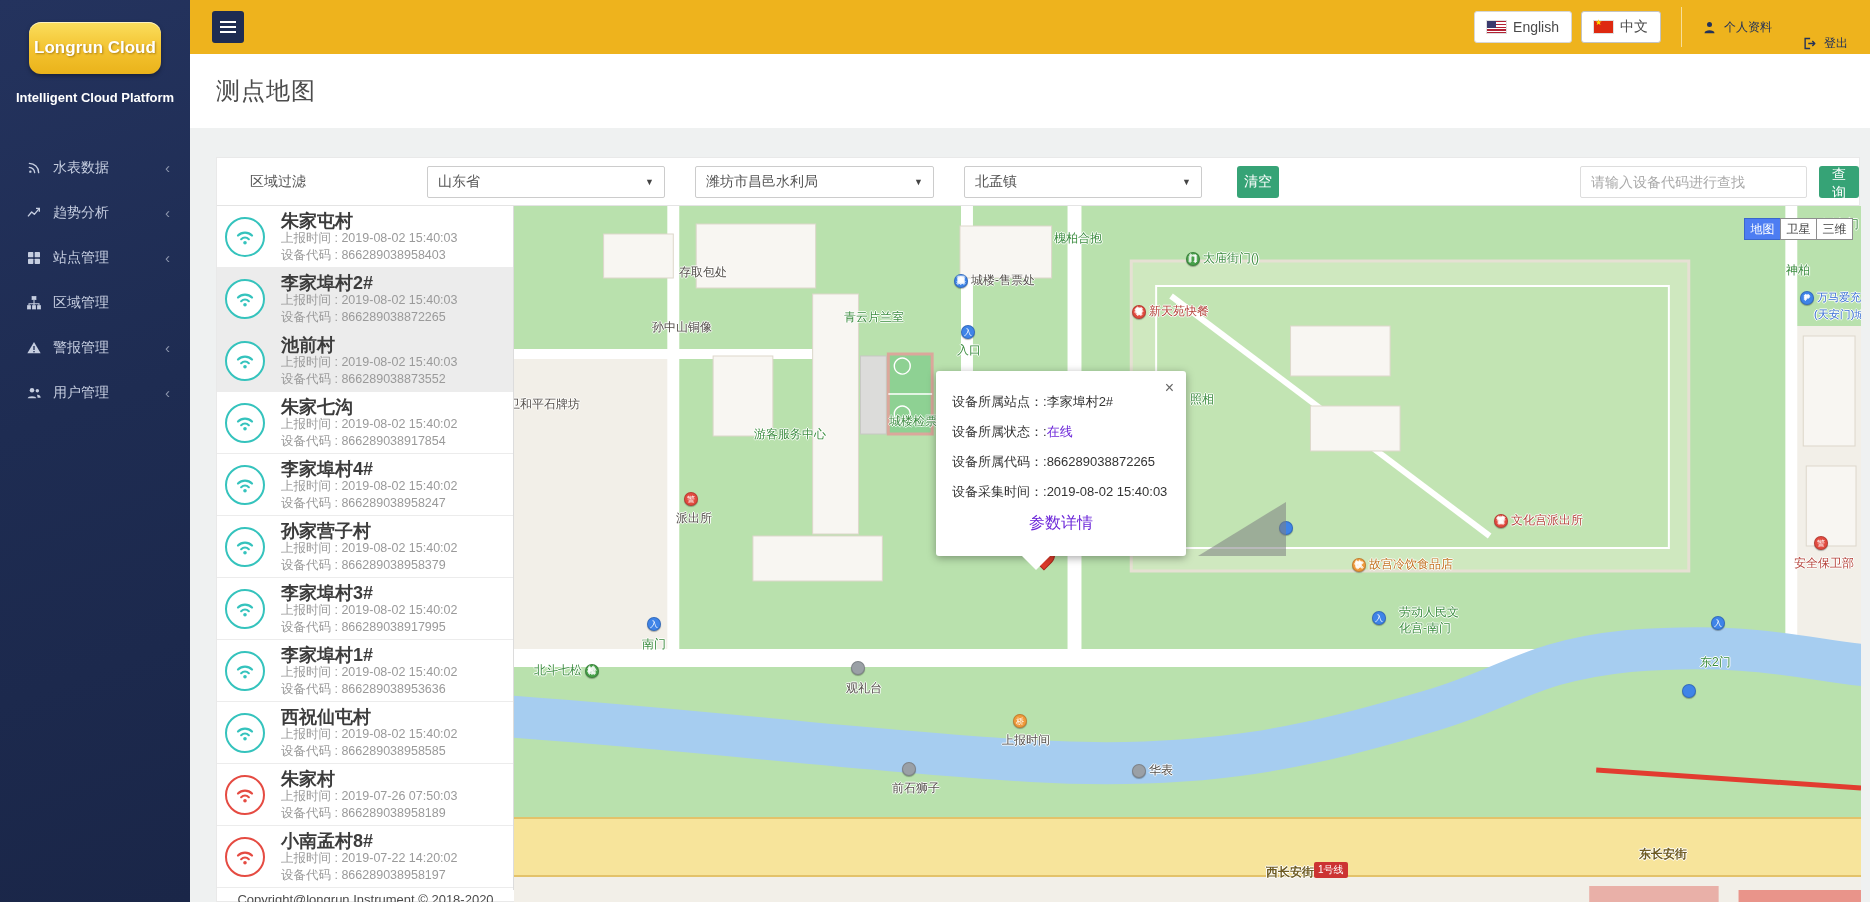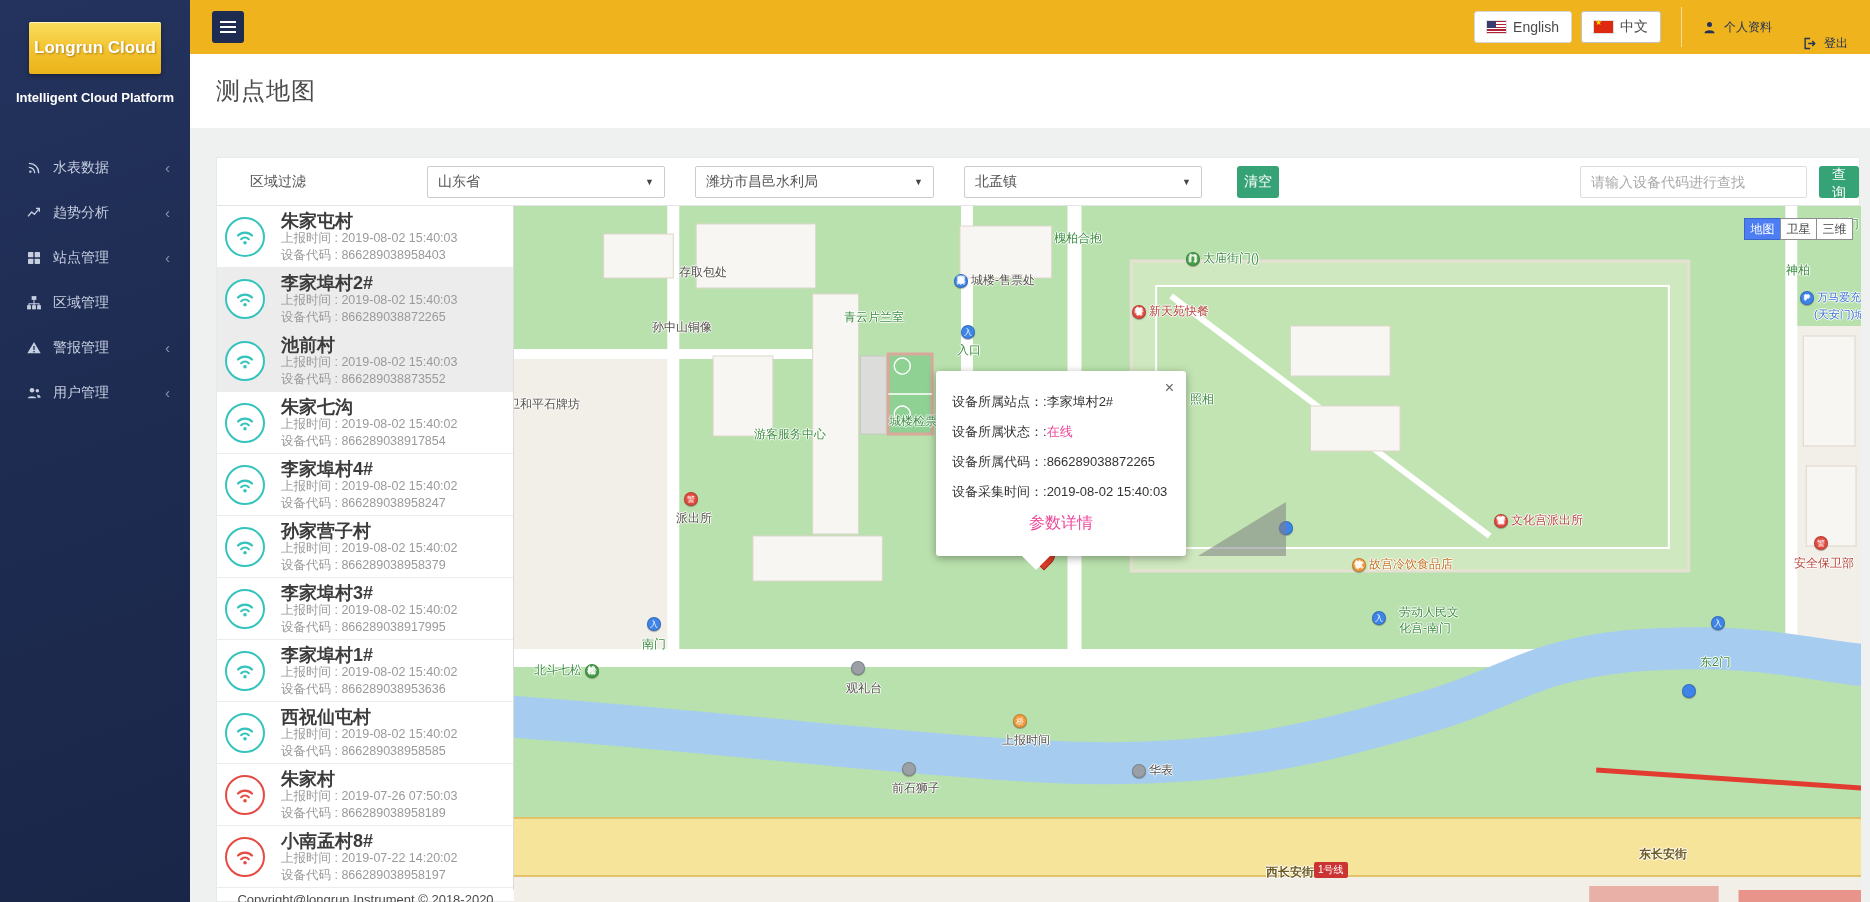--- a/index.html
+++ b/index.html
@@ -2,21 +2,21 @@
 <html><head>
 <meta charset="utf-8">
 <style>
   * { margin:0; padding:0; box-sizing:border-box; }
   body { font-family:"Liberation Sans","DejaVu Sans",sans-serif; background:#eff1f1; }
   .stage { position:relative; width:1870px; height:902px; overflow:hidden; background:#eff1f1; }
 
   
   .sidebar { position:absolute; left:0; top:0; width:190px; height:902px;
     background:linear-gradient(160deg,#24335e 0%,#1e2c52 45%,#1a2648 100%); z-index:30; }
-  .logo-btn { width:132px; height:52px; margin:22px auto 0; border-radius:2px;
+  .logo-btn { width:132px; height:52px; margin:22px auto 0; border-radius:12px;
     background:linear-gradient(180deg,#fade5e 0%,#f3c22e 55%,#eab31b 100%);
     box-shadow:inset 0 1px 0 rgba(255,255,255,.6), 0 2px 4px rgba(0,0,0,.35);
     display:flex; align-items:center; justify-content:center;
     color:#fff; font-weight:bold; font-size:17px; text-shadow:1px 1px 2px rgba(120,80,0,.55); }
   .logo-sub { margin-top:16px; text-align:center; color:#ffffff; font-weight:bold; font-size:13px; }
   .menu { margin-top:40px; }
   .menu-item { height:45px; display:flex; align-items:center; padding-left:26px;
     color:#c6cee0; font-size:14px; cursor:pointer; }
   .menu-item svg { width:16px; height:16px; margin-right:11px; flex:0 0 auto; }
   .menu-item .chev { margin-left:auto; margin-right:20px; color:#8d96ad; font-size:15px; line-height:1; }
@@ -105,21 +105,21 @@
   .marker { position:absolute; left:519px; top:338px; width:22px; height:22px; background:#dd3a2a;
     border:1px solid #a8281c; border-radius:50% 50% 50% 0; transform:rotate(-45deg); z-index:8; }
   .marker::after { content:""; position:absolute; left:7px; top:7px; width:6px; height:6px; border-radius:50%; background:#fff; }
 
   .popup { position:absolute; left:422px; top:165px; width:250px; height:185px; background:#fff; border-radius:3px;
     box-shadow:0 2px 8px rgba(0,0,0,.35); z-index:20; padding:20px 16px 0 16px; }
   .popup::after { content:""; position:absolute; left:86px; bottom:-14px; border:14px solid transparent;
     border-top-color:#fff; border-bottom:none; }
   .pp-row { font-size:13px; color:#333; height:30px; line-height:22px; }
   .pp-link-row { text-align:center; margin-top:2px; }
-  .pp-link, .pp-online { color:#ec4899; }
+  .pp-link, .pp-online { color:#6d28d9; }
   .pp-link { cursor:pointer; }
   .pp-close { position:absolute; right:12px; top:9px; font-size:16px; color:#666; cursor:pointer; line-height:1; }
 </style>
 </head>
 <body>
 
 <div class="stage">
 
   <div class="sidebar">
     <div class="logo-btn">

